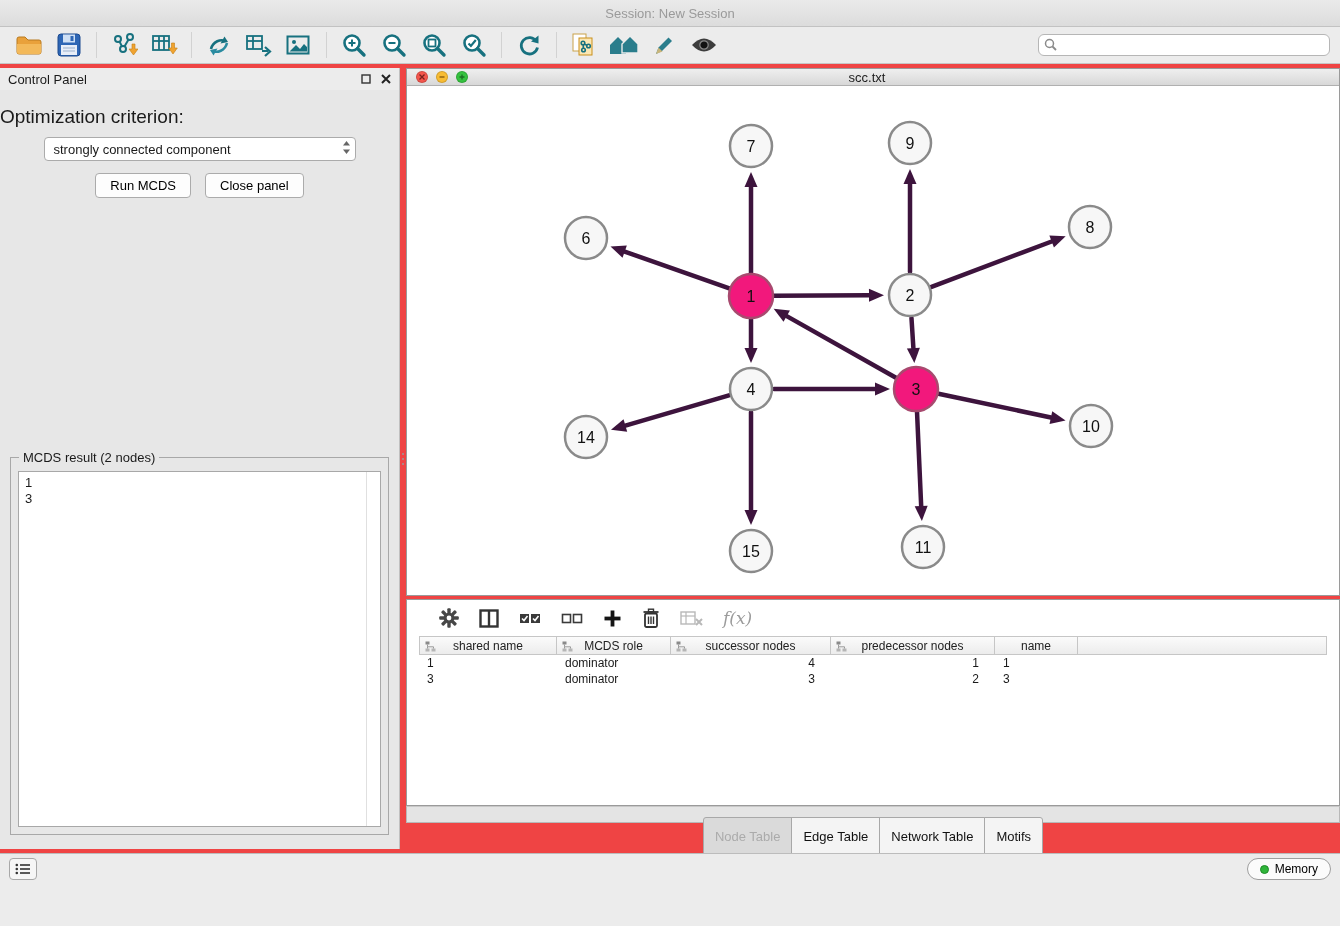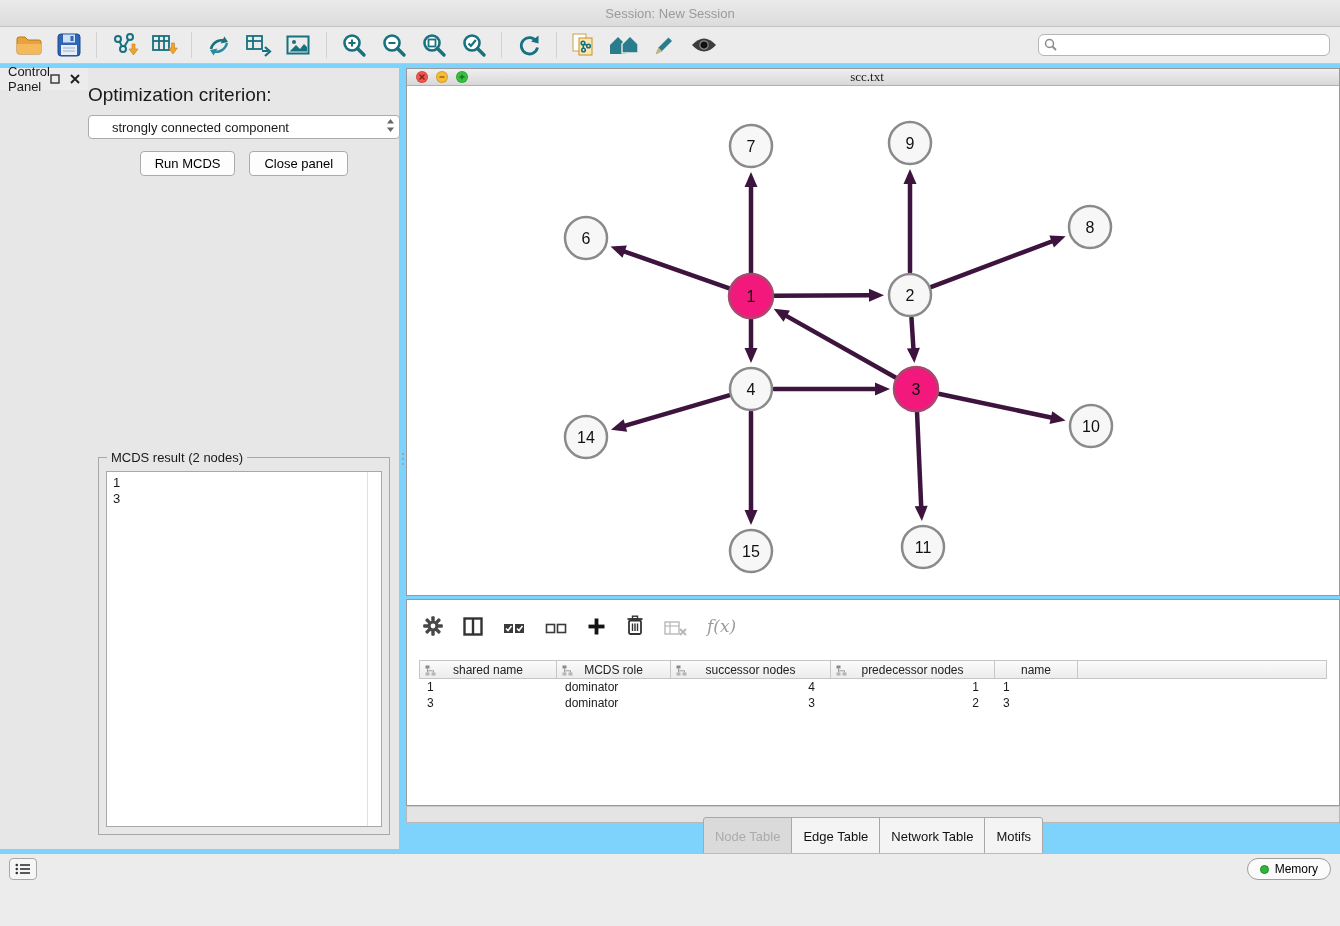--- a/index.html
+++ b/index.html
@@ -1,51 +1,51 @@
 <!DOCTYPE html>
 <html><head>
 <meta charset="utf-8">
 <style>
   * { margin:0; padding:0; box-sizing:border-box; }
   html,body { width:1340px; height:926px; }
   body { font-family:"Liberation Sans", sans-serif; background:#ececec; overflow:hidden; font-size:13px; color:#1a1a1a; }
-  #app { width:1340px; height:884px; display:flex; flex-direction:column; background:#7dd3fc; }
+  #app { width:1340px; height:884px; display:flex; flex-direction:column; background:#ef4444; }
 
   
   .mac-titlebar { height:27px; background:linear-gradient(#eaeaea,#dcdcdc); border-bottom:1px solid #c2c2c2;
                   display:flex; align-items:center; justify-content:center; color:#9a9a9a; font-size:13px; }
 
   
   .toolbar { height:37px; display:flex; align-items:center; padding:0 10px; gap:2px; border-bottom:1px solid #c6c6c6; background:#ececec; }
   .tbtn { width:38px; height:32px; display:flex; align-items:center; justify-content:center; background:none; border:none; cursor:default; }
   .tdiv { width:1px; height:26px; background:#d2d2d2; margin:0 6px; }
   .search-wrap { margin-left:auto; position:relative; width:292px; height:22px; }
   .search-wrap input { width:100%; height:22px; border:1px solid #b6b6b6; border-radius:6px; background:#fff; padding:0 8px 0 24px; font-size:12px; outline:none; font-family:"Liberation Sans",sans-serif; }
   .search-ico { position:absolute; left:6px; top:4px; }
 
   
   .main { flex:1; display:flex; padding:4px 0; min-height:0; }
 
   
-  .control-panel { width:400px; display:flex; flex-direction:row; background:#e7e7e7; border-right:1px solid #c0c0c0; }
+  .control-panel { width:400px; display:flex; flex-direction:column; background:#e7e7e7; border-right:1px solid #c0c0c0; }
   .panel-header { height:22px; display:flex; align-items:center; padding:0 8px; background:#ececec; }
   .panel-title { font-size:13px; color:#1a1a1a; }
   .panel-header .hicons { margin-left:auto; display:flex; gap:10px; align-items:center; }
   .hbtn { background:none; border:none; display:flex; align-items:center; cursor:default; }
 
   .cp-tabs { display:flex; justify-content:center; padding:5px 0 4px 0; background:#ececec; }
   .cp-tab { padding:4px 13px; background:#fdfdfd; border:1px solid #adadad; margin-left:-1px; font-size:13px; color:#111; cursor:default; }
   .cp-tab:first-child { border-radius:4px 0 0 4px; margin-left:0; }
   .cp-tab:last-child { border-radius:0 4px 4px 0; }
   .cp-tab.active { background:#dcdcdc; color:#b0b0b0; }
 
   .cp-content { flex:1; display:flex; flex-direction:column; padding-top:16px; min-height:0; }
   .opt-label { font-size:19px; margin-bottom:9px; }
   .combo { width:312px; height:24px; margin:0 auto; background:#fff; border:1px solid #ababab; border-radius:4px;
-           display:flex; align-items:center; padding:0 4px 0 23px; font-size:13px; }
+           display:flex; align-items:center; padding:0 4px 0 9px; font-size:13px; }
   .combo .combo-text { flex:1; }
   .btn-row { display:flex; justify-content:center; gap:14px; margin-top:12px; }
   .pbtn { padding:4px 14px; background:#fdfdfd; border:1px solid #ababab; border-radius:4px; font-size:13px; font-family:"Liberation Sans",sans-serif; cursor:default; }
 
   .result-box { margin:auto 10px 14px 10px; height:378px; border:1px solid #a8a8a8; position:relative; }
   .result-legend { position:absolute; top:-8px; left:8px; background:#e7e7e7; padding:0 4px; font-size:13px; }
   .result-list { position:absolute; left:7px; right:7px; top:13px; bottom:7px; background:#fff; border:1px solid #a8a8a8; padding:3px 6px; font-size:13px; line-height:16px; overflow:hidden; }
   .result-list::after { content:""; position:absolute; top:0; bottom:0; right:13px; width:1px; background:#e0e0e0; }
 
   
@@ -54,31 +54,31 @@
 
   
   .right-col { flex:1; display:flex; flex-direction:column; min-width:0; }
 
   .net-window { height:528px; border:1px solid #9a9a9a; display:flex; flex-direction:column; background:#fff; }
   .net-titlebar { height:20px; background:linear-gradient(#efefef,#d8d8d8); border-bottom:1px solid #b0b0b0;
                   display:flex; align-items:center; position:relative; }
   .traffic { display:flex; gap:8px; margin-left:9px; }
   .tl { width:12px; height:12px; border-radius:50%; display:flex; align-items:center; justify-content:center; border:1px solid rgba(0,0,0,.15); cursor:default; padding:0; }
   .tl.red { background:#f4564d; } .tl.yel { background:#f8bc33; } .tl.grn { background:#35c23f; }
-  .net-title { position:absolute; left:0; right:12px; text-align:center; font-size:13px; color:#1c1c1c;font-family:Liberation Serif, serif; }
+  .net-title { position:absolute; left:0; right:12px; text-align:center; font-size:13px; color:#1c1c1c; }
   .net-canvas { flex:1; background:#fff; }
 
   .table-panel { flex:1; margin-top:3px; display:flex; flex-direction:column; min-height:0; }
   .tp-body { flex:1; background:#fff; border:1px solid #9a9a9a; display:flex; flex-direction:column; min-height:0; }
-  .tp-toolbar { height:36px; display:flex; align-items:flex-end; gap:20px; padding-left:16px; }
+  .tp-toolbar { height:36px; display:flex; align-items:center; gap:20px; padding-left:32px; }
   .tp-toolbar .tbtn { width:auto; height:auto; }
   .fx-label { font-family:"DejaVu Serif", serif; font-style:italic; color:#9b9b9b; font-size:17px; }
 
   .ttable { margin:0 12px 0 12px; flex:1; display:flex; flex-direction:column; min-height:0; }
-  .thead { display:flex; height:19px;margin-top:24px; }
+  .thead { display:flex; height:19px; }
   .th { background:linear-gradient(#fbfbfb,#ececec); border:1px solid #c6c6c6; border-left:none; position:relative;
         display:flex; align-items:center; justify-content:center; font-size:12px; color:#222; }
   .th:first-child { border-left:1px solid #c6c6c6; }
   .th .sort-ico { position:absolute; left:5px; top:4px; }
   .th.fill { flex:1; }
   .tr { display:flex; height:16px; line-height:16px; font-size:12px; }
   .td { overflow:hidden; white-space:nowrap; }
   .w0 { width:138px; } .w1 { width:114px; } .w2 { width:160px; } .w3 { width:164px; } .w4 { width:83px; }
   .lft { padding-left:8px; } .num { text-align:right; padding-right:16px; }
 

